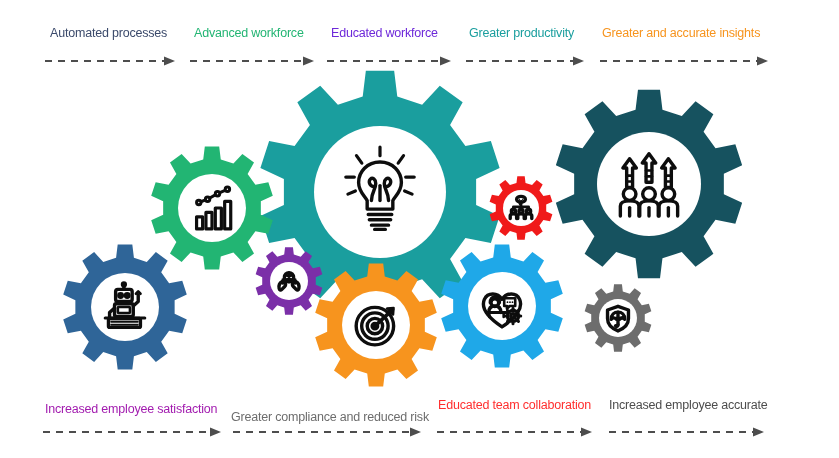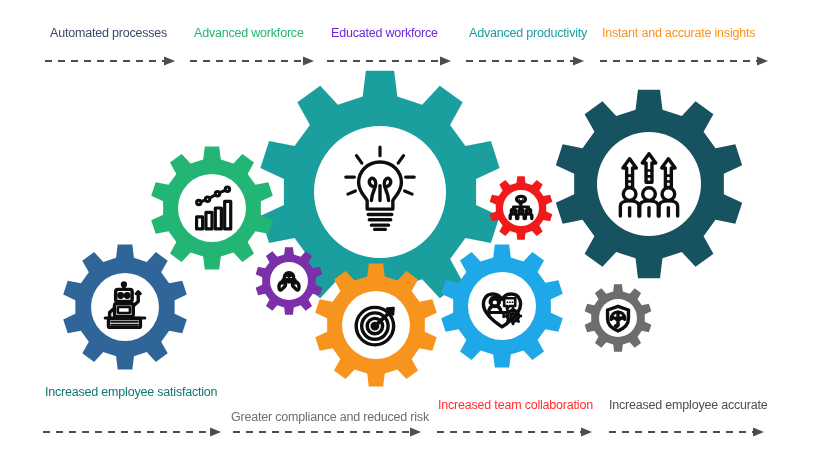--- a/index.html
+++ b/index.html
@@ -64,28 +64,28 @@
           <polygon points="113,1.5 124,6 113,10.5" fill="#4d4d4d"></polygon>
         </svg>
       </div>
       <div class="label" style="left: 331px; top: 27px; color: #6d28d9;">Educated workforce</div>
       <div class="arrow" style="left: 327px; top: 55px; width: 124px;">
         <svg width="124" height="12" viewBox="0 0 124 12">
           <line x1="0" y1="6" x2="113" y2="6" stroke="#4d4d4d" stroke-width="2.2" stroke-dasharray="7 6" stroke-linecap="butt"></line>
           <polygon points="113,1.5 124,6 113,10.5" fill="#4d4d4d"></polygon>
         </svg>
       </div>
-      <div class="label" style="left: 469px; top: 27px; color: rgb(26, 158, 158);">Advanced productivity</div>
+      <div class="label" style="left: 469px; top: 27px; color: rgb(26, 158, 158);">Greater productivity</div>
       <div class="arrow" style="left: 466px; top: 55px; width: 118px;">
         <svg width="118" height="12" viewBox="0 0 118 12">
           <line x1="0" y1="6" x2="107" y2="6" stroke="#4d4d4d" stroke-width="2.2" stroke-dasharray="7 6" stroke-linecap="butt"></line>
           <polygon points="107,1.5 118,6 107,10.5" fill="#4d4d4d"></polygon>
         </svg>
       </div>
-      <div class="label" style="left: 602px; top: 27px; color: rgb(247, 148, 30);">Instant and accurate insights</div>
+      <div class="label" style="left: 602px; top: 27px; color: rgb(247, 148, 30);">Greater and accurate insights</div>
       <div class="arrow" style="left: 600px; top: 55px; width: 168px;">
         <svg width="168" height="12" viewBox="0 0 168 12">
           <line x1="0" y1="6" x2="157" y2="6" stroke="#4d4d4d" stroke-width="2.2" stroke-dasharray="7 6" stroke-linecap="butt"></line>
           <polygon points="157,1.5 168,6 157,10.5" fill="#4d4d4d"></polygon>
         </svg>
       </div>
     </div>
 
   <div id="gears-layer">
       <div class="gear" title="Educated workforce" style="left: 241px; top: 53px; width: 278px; height: 278px;">
@@ -256,35 +256,35 @@
             <path d="M50 12 L84 24 L84 52 C84 72 68 85 50 92 C32 85 16 72 16 52 L16 24 Z" vector-effect="non-scaling-stroke"></path>
             <path d="M28 54 C28 39 38 31 50 31 C62 31 72 39 72 54 C66 48 61 48 55 54 C52 48 48 48 45 54 C39 48 34 48 28 54 Z" vector-effect="non-scaling-stroke"></path>
             <line x1="50" y1="31" x2="50" y2="72" vector-effect="non-scaling-stroke"></line>
             <path d="M50 72 C50 78 44 79 42 75" vector-effect="non-scaling-stroke"></path>
           </g>
         </svg>
       </div>
     </div>
 
   <div id="bottom-labels-layer">
-      <div class="label" style="left: 45px; top: 386px; color: #0f766e; text-align: center;">Increased employee satisfaction</div>
+      <div class="label" style="left: 45px; top: 403px; color: #a21caf; text-align: center;">Increased employee satisfaction</div>
       <div class="arrow" style="left: 43px; top: 426px; width: 178px;">
         <svg width="178" height="12" viewBox="0 0 178 12">
           <line x1="0" y1="6" x2="167" y2="6" stroke="#4d4d4d" stroke-width="2.2" stroke-dasharray="7 6" stroke-linecap="butt"></line>
           <polygon points="167,1.5 178,6 167,10.5" fill="#4d4d4d"></polygon>
         </svg>
       </div>
       <div class="label" style="left: 231px; top: 411px; color: rgb(109, 109, 109);">Greater compliance and reduced risk</div>
       <div class="arrow" style="left: 233px; top: 426px; width: 188px;">
         <svg width="188" height="12" viewBox="0 0 188 12">
           <line x1="0" y1="6" x2="177" y2="6" stroke="#4d4d4d" stroke-width="2.2" stroke-dasharray="7 6" stroke-linecap="butt"></line>
           <polygon points="177,1.5 188,6 177,10.5" fill="#4d4d4d"></polygon>
         </svg>
       </div>
-      <div class="label" style="left: 438px; top: 399px; color: rgb(255, 46, 46);">Increased team collaboration</div>
+      <div class="label" style="left: 438px; top: 399px; color: rgb(255, 46, 46);">Educated team collaboration</div>
       <div class="arrow" style="left: 437px; top: 426px; width: 155px;">
         <svg width="155" height="12" viewBox="0 0 155 12">
           <line x1="0" y1="6" x2="144" y2="6" stroke="#4d4d4d" stroke-width="2.2" stroke-dasharray="7 6" stroke-linecap="butt"></line>
           <polygon points="144,1.5 155,6 144,10.5" fill="#4d4d4d"></polygon>
         </svg>
       </div>
       <div class="label" style="left: 609px; top: 399px; color: rgb(77, 77, 77);">Increased employee accurate</div>
       <div class="arrow" style="left: 609px; top: 426px; width: 155px;">
         <svg width="155" height="12" viewBox="0 0 155 12">
           <line x1="0" y1="6" x2="144" y2="6" stroke="#4d4d4d" stroke-width="2.2" stroke-dasharray="7 6" stroke-linecap="butt"></line>

